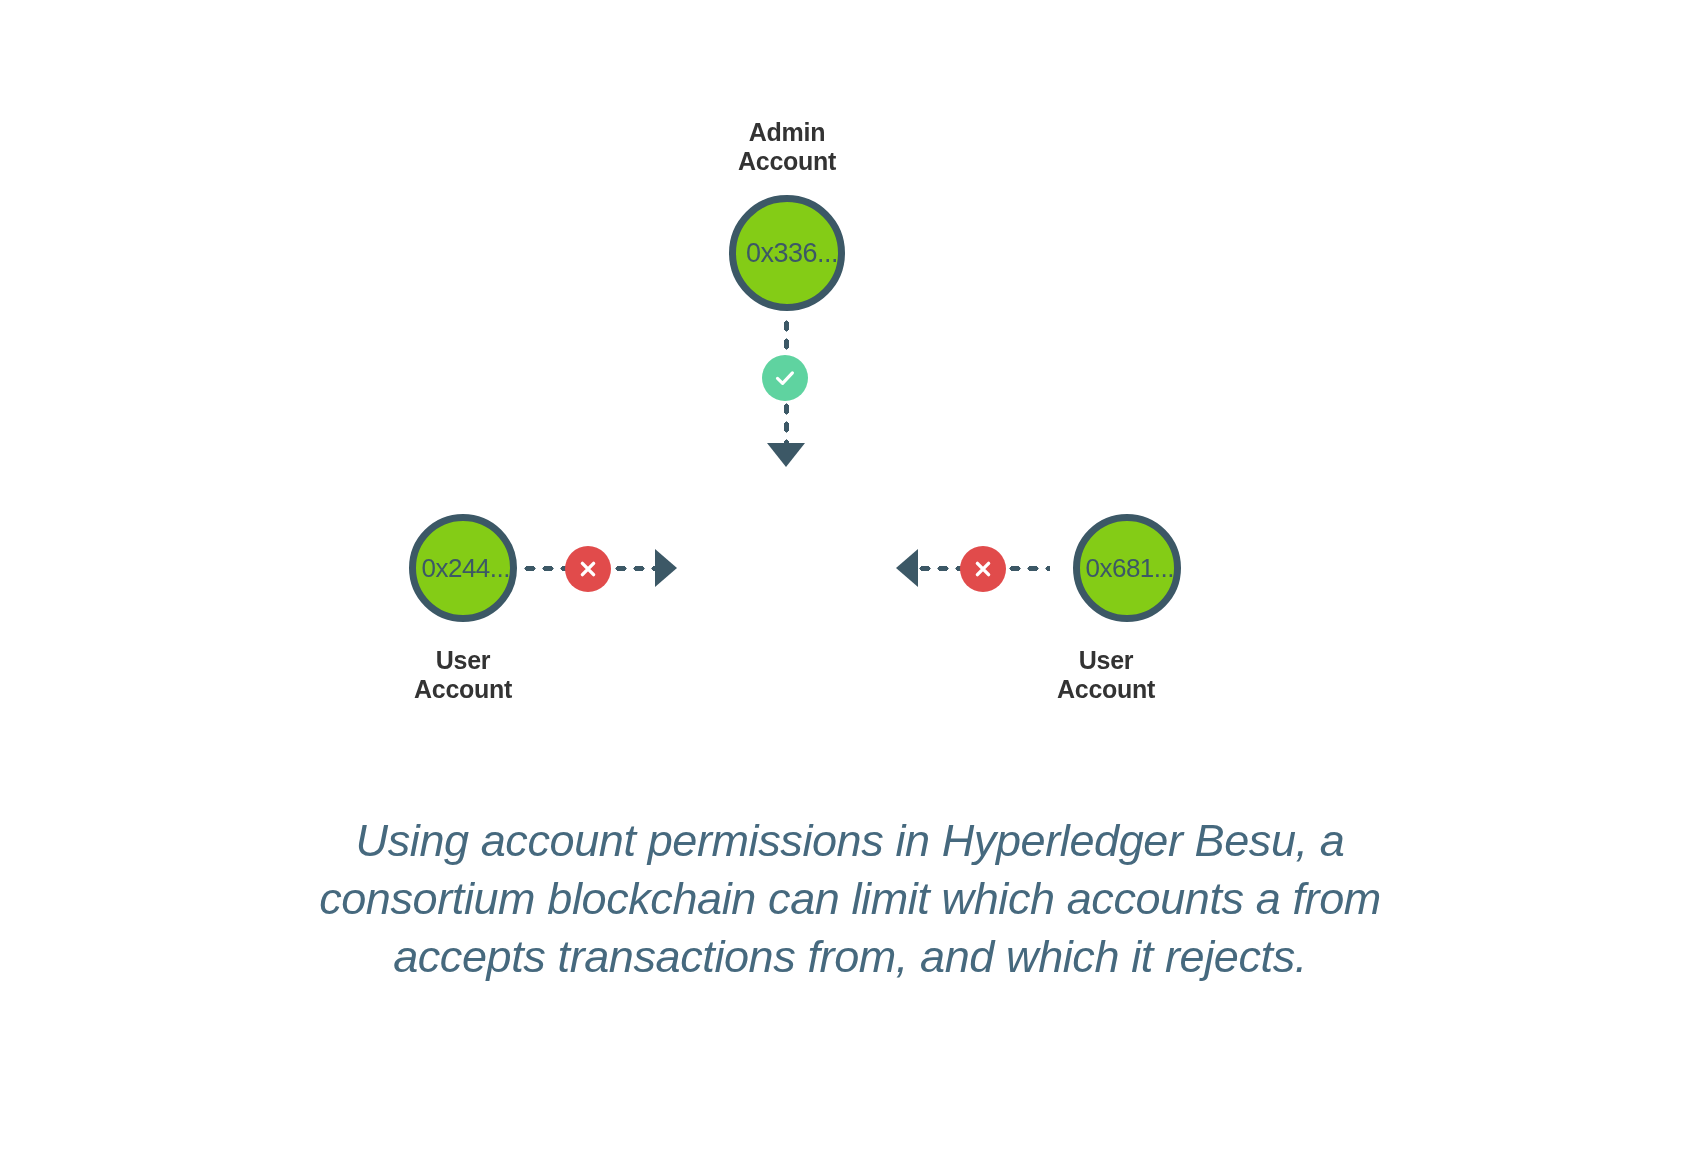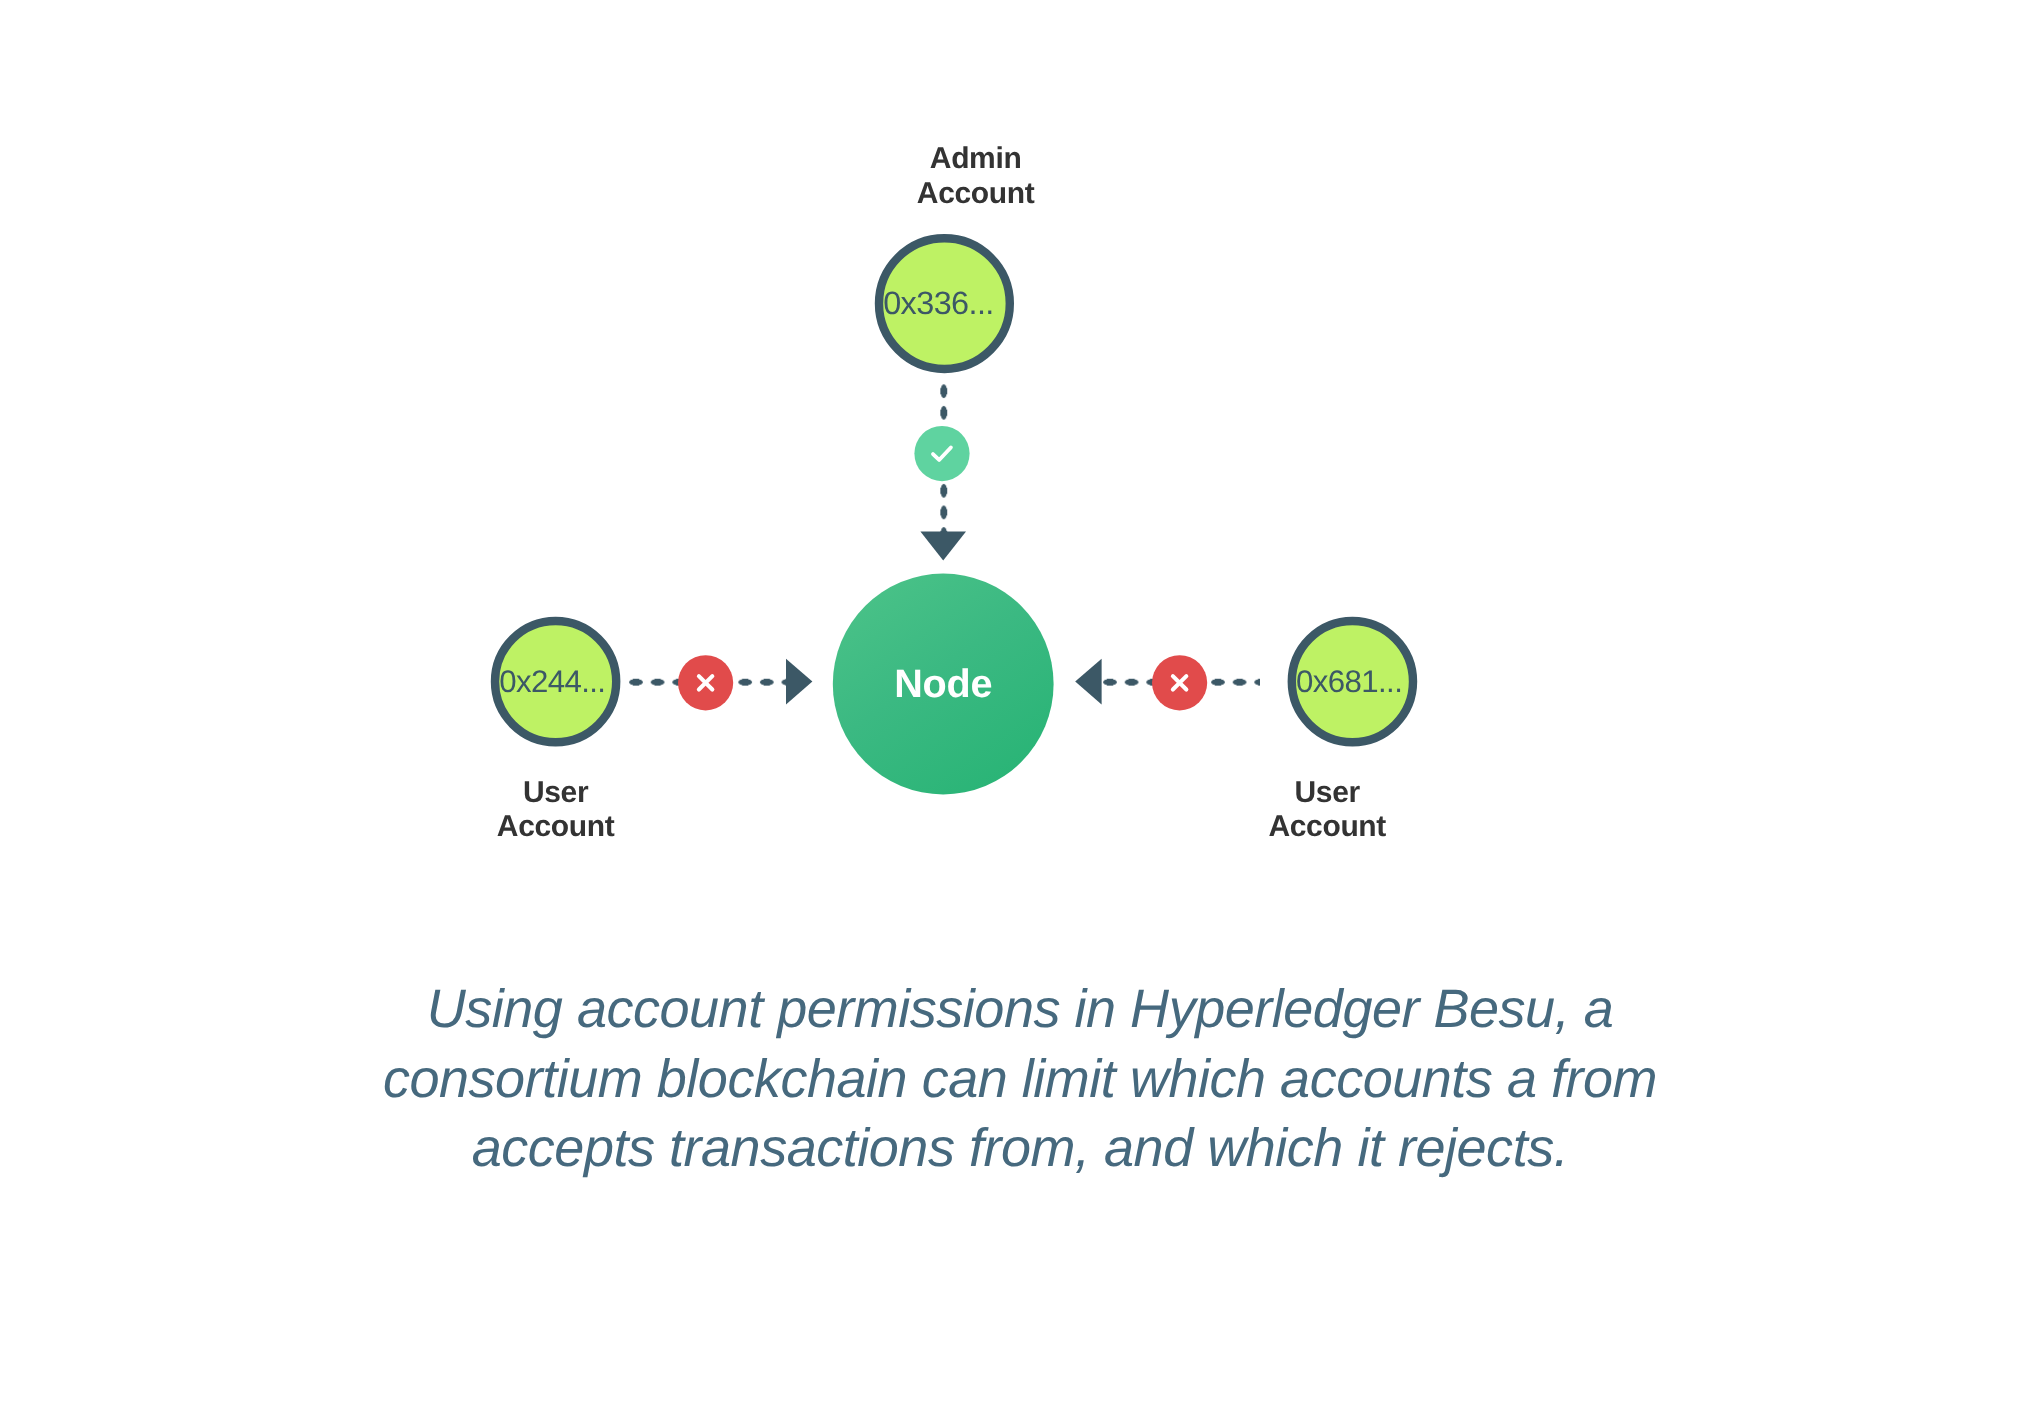--- a/index.html
+++ b/index.html
@@ -29,26 +29,26 @@
     left: 0;
     top: 0;
     width: 1700px;
     height: 790px;
   }
 
   
   .acct-circle {
     position: absolute;
     border-radius: 50%;
-    background: #bef264;
+    background: #84cc16;
     border: 7px solid #3c5866;
     box-sizing: border-box;
     display: flex;
     align-items: center;
-    justify-content: flex-start;
+    justify-content: flex-end;
   }
   .acct-circle .addr {
     font-family: "Liberation Sans", sans-serif;
     font-size: 26px;
     font-weight: 400;
     color: #3c5866;
     letter-spacing: -0.5px;
     line-height: 1;
     white-space: nowrap;
   }
@@ -79,21 +79,21 @@
     position: absolute;
     text-align: center;
     font-family: "Liberation Sans", sans-serif;
     font-size: 25px;
     font-weight: 700;
     color: #333333;
     line-height: 1.17;
     letter-spacing: -0.3px;
   }
   #admin-label {
-    left: 663px;
+    left: 637px;
     top: 118px;
     width: 300px;
   }
   #user-left-label {
     left: 313px;
     top: 646px;
     width: 300px;
   }
   #user-right-label {
     left: 956px;
@@ -259,23 +259,20 @@
 
     <div class="badge deny-badge" id="deny-badge-left">
       <svg width="24" height="24" viewBox="0 0 24 24" aria-hidden="true">
         <path d="M6.4 6.4 L17.6 17.6 M17.6 6.4 L6.4 17.6" fill="none" stroke="#ffffff" stroke-width="3.4" stroke-linecap="round"></path>
       </svg>
     </div>
 
     <div class="dots-h" id="left-dots-b"></div>
     <div class="arrow-right" id="arrow-left-to-node"></div>
 
-    <div id="node-circle">
-      <span class="node-text">Node</span>
-    </div>
 
     <div class="arrow-left" id="arrow-right-to-node"></div>
     <div class="dots-h" id="right-dots-a"></div>
 
     <div class="badge deny-badge" id="deny-badge-right">
       <svg width="24" height="24" viewBox="0 0 24 24" aria-hidden="true">
         <path d="M6.4 6.4 L17.6 17.6 M17.6 6.4 L6.4 17.6" fill="none" stroke="#ffffff" stroke-width="3.4" stroke-linecap="round"></path>
       </svg>
     </div>
 

